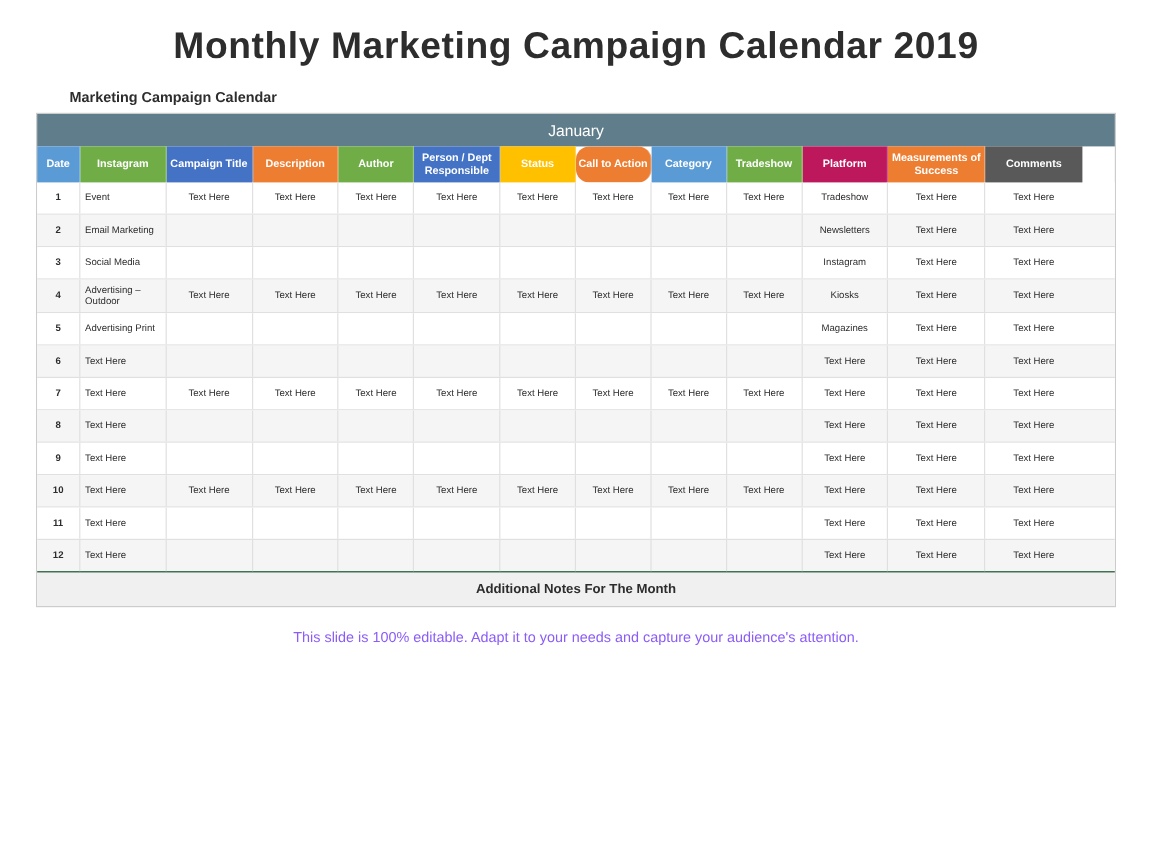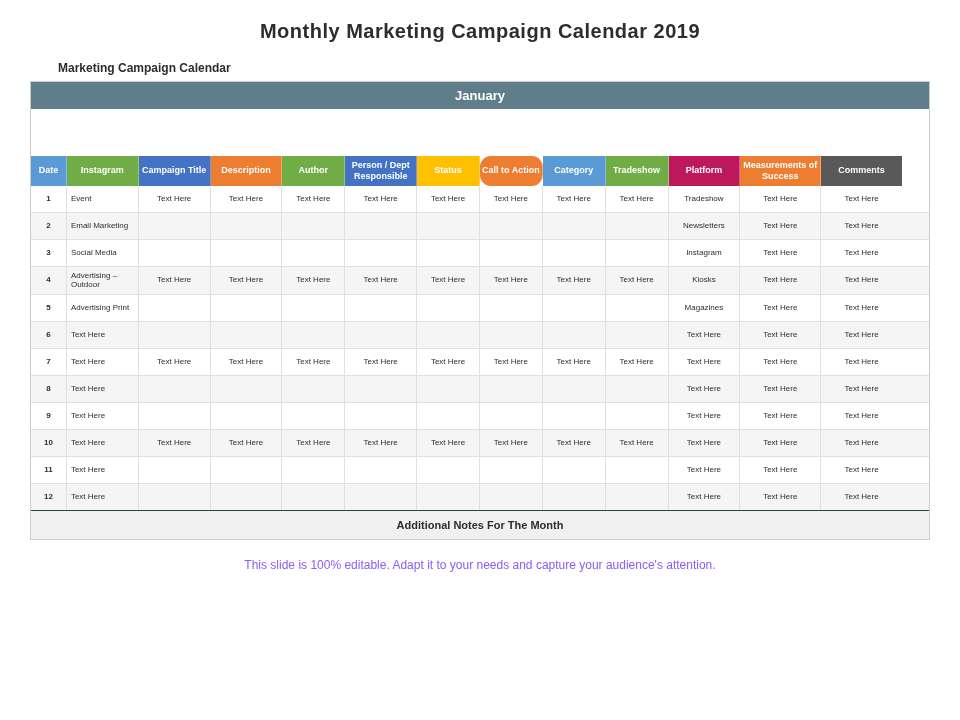--- a/index.html
+++ b/index.html
@@ -13,21 +13,21 @@
     .page {
       width: 960px;
       min-height: 720px;
       background: #ffffff;
       display: flex;
       flex-direction: column;
       align-items: center;
       padding: 20px 30px 20px 30px;
     }
     .main-title {
-      font-size: 20px;
+      font-size: 31px;
       font-weight: bold;
       color: #2d2d2d;
       text-align: center;
       margin-bottom: 18px;
       letter-spacing: 0.5px;
     }
     .section-label {
       font-size: 12px;
       font-weight: bold;
       color: #2d2d2d;
@@ -37,27 +37,26 @@
     }
     .table-wrapper {
       width: 100%;
       border: 1px solid #cccccc;
     }
     .january-header {
       background: #607d8b;
       color: #ffffff;
       text-align: center;
       font-size: 13px;
-      font-weight: bold;
+      font-weight: normal;
       padding: 6px 0;
     }
     .col-headers {
       display: flex;
       width: 100%;
-      margin-top: 47px;
     }
     .col-header {
       display: flex;
       align-items: center;
       justify-content: center;
       text-align: center;
       font-size: 9px;
       font-weight: bold;
       color: #ffffff;
       padding: 4px 2px;

